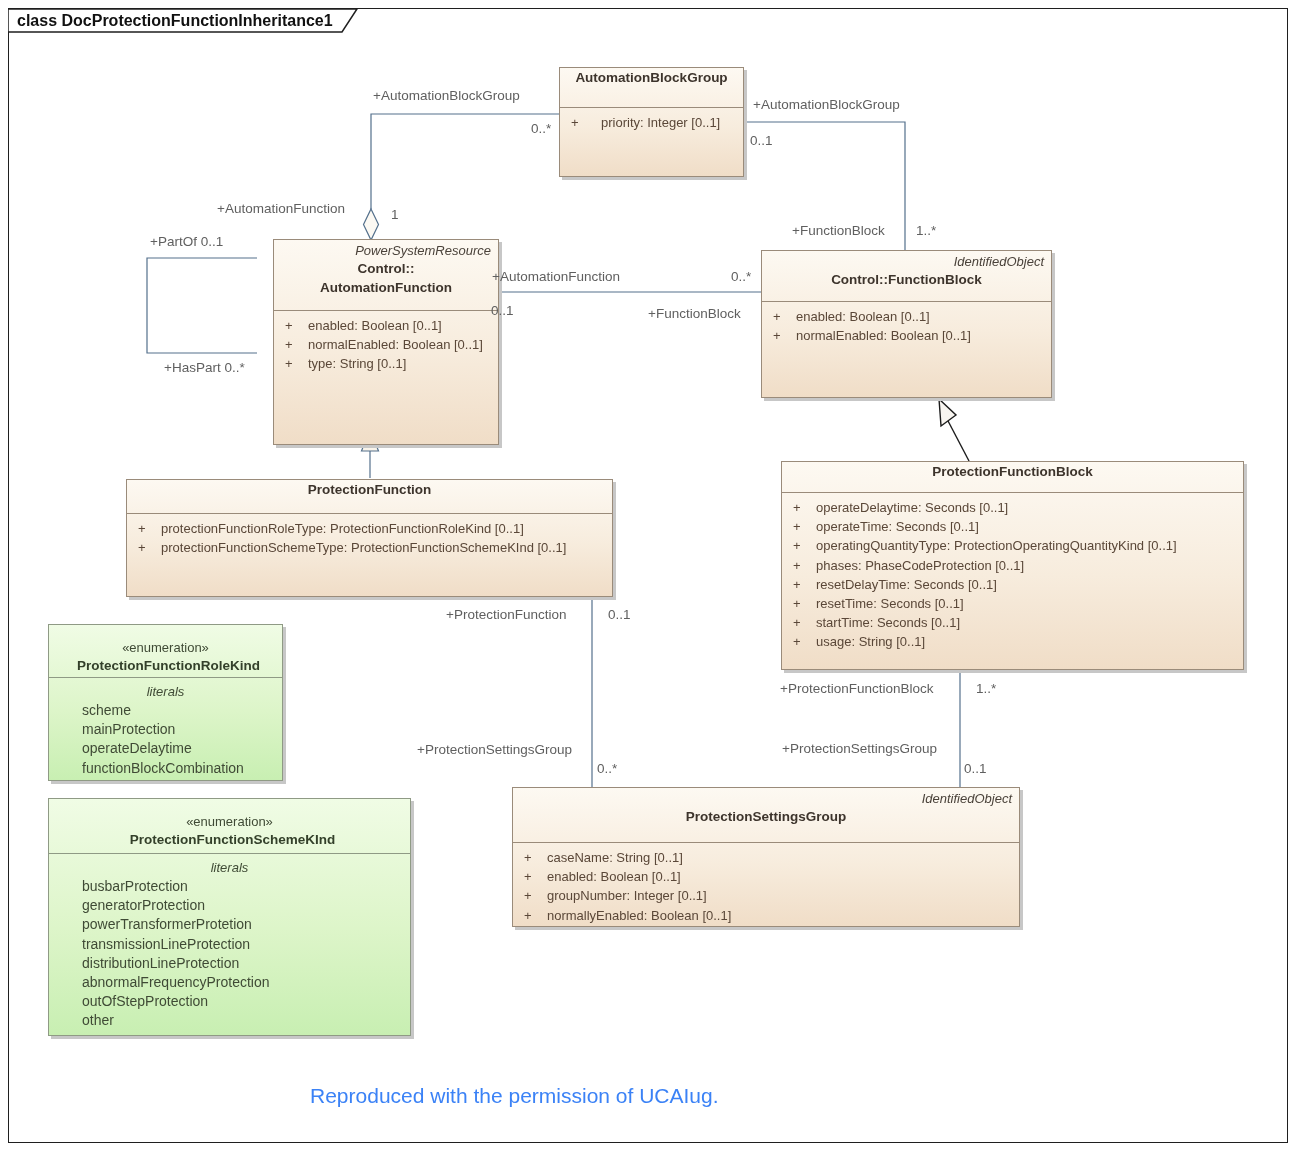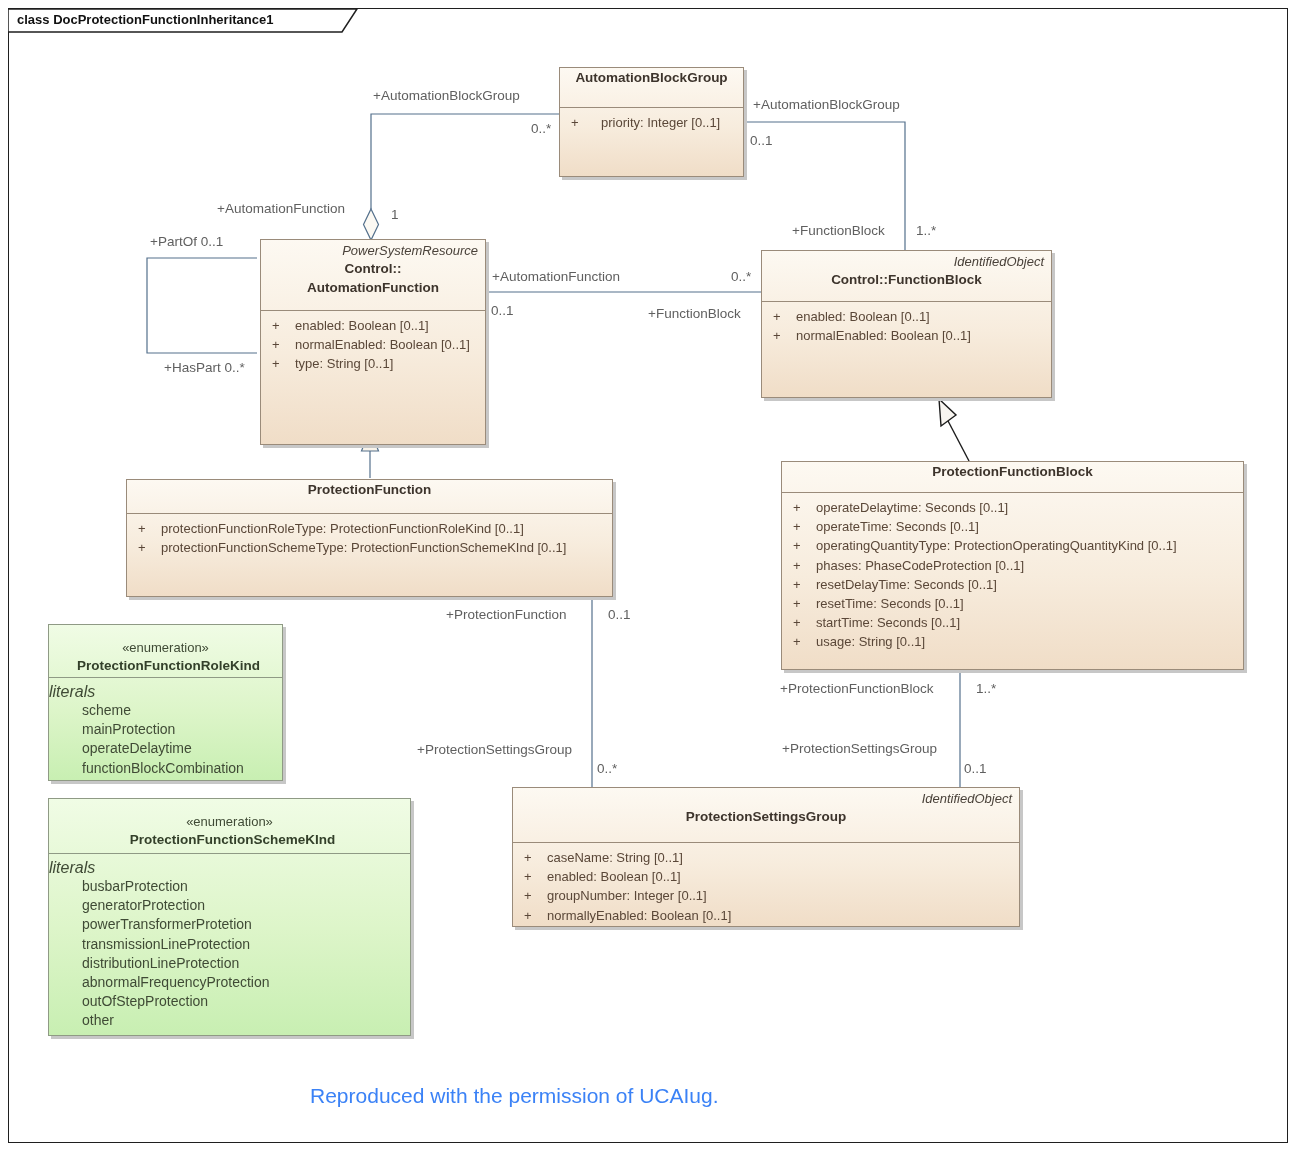--- a/index.html
+++ b/index.html
@@ -2,21 +2,21 @@
 <html><head>
 <meta charset="utf-8">
 <style>
   html,body{margin:0;padding:0;}
   body{
     width:1296px;height:1159px;position:relative;background:#ffffff;
     font-family:"Liberation Sans","DejaVu Sans",sans-serif;overflow:hidden;
   }
   .frame{position:absolute;left:8px;top:8px;width:1278px;height:1133px;border:1.5px solid #1f1f1f;}
   .tab-wrap{position:absolute;left:8px;top:8px;width:360px;height:25px;z-index:4;}
-  .tab-label{position:absolute;left:17px;top:12px;font-size:13px;font-weight:bold;color:#111;white-space:nowrap;z-index:5;}
+  .tab-label{position:absolute;left:17px;top:12px;font-size:16px;font-weight:bold;color:#111;white-space:nowrap;z-index:5;}
   svg.connectors{position:absolute;left:0;top:0;z-index:1;}
   .uml-class{
     position:absolute;z-index:2;border:1px solid #9a8b7a;box-sizing:border-box;
     background:linear-gradient(180deg,#fdf9f2 0%,#f7ecdd 55%,#f0ddc7 100%);
     box-shadow:3px 3px 0 #c7c7c7;
   }
   .uml-enum{
     position:absolute;z-index:2;border:1px solid #8f9a85;box-sizing:border-box;
     background:linear-gradient(180deg,#f0fce5 0%,#ddf5c9 55%,#c8efb2 100%);
     box-shadow:3px 3px 0 #c7c7c7;
@@ -24,21 +24,21 @@
   .hdr{border-bottom:1px solid #9a8b7a;box-sizing:border-box;overflow:hidden;}
   .uml-enum .hdr{border-bottom:1px solid #8f9a85;}
   .hdr.center{display:flex;flex-direction:column;justify-content:flex-start;}
   .stereo{font-style:italic;font-size:13px;color:#4a423a;text-align:right;padding:3px 7px 0 0;line-height:16px;}
   .cls-name{text-align:center;font-weight:bold;font-size:13.5px;color:#3d342c;line-height:19px;}
   .attrs{padding-top:5px;}
   .attr-row{display:flex;font-size:13px;color:#5a4738;line-height:19.2px;padding-left:11px;white-space:nowrap;}
   .vis{width:23px;flex:0 0 23px;}
   .enum-stereo{text-align:center;font-size:13px;color:#3f4a35;padding-top:6px;line-height:17px;margin-top:8px;}
   .enum-name{text-align:center;font-weight:bold;font-size:13.5px;color:#33402a;line-height:19px;margin-left:6px;}
-  .lit-head{text-align:left;font-style:italic;font-size:16px;color:#3f4a35;line-height:19px;padding-top:4px;}
+  .lit-head{text-align:center;font-style:italic;font-size:13px;color:#3f4a35;line-height:19px;padding-top:4px;}
   .lit{font-size:14px;color:#3f4a35;line-height:19.2px;padding-left:33px;white-space:nowrap;}
   .elabel{position:absolute;z-index:3;font-size:13.5px;color:#5f5f5f;white-space:nowrap;}
   .caption{position:absolute;left:310px;top:1084px;font-size:21px;color:#3b82f6;z-index:3;}
 </style>
 </head>
 <body>
 
 <div class="frame"></div>
 
 <div class="tab-wrap">
@@ -91,21 +91,21 @@
     <div class="cls-name">AutomationBlockGroup</div>
   </div>
   <div class="attrs">
     <div class="attr-row">
         <span class="vis" style="flex-basis:30px;width:30px">+</span>
         <span>priority: Integer [0..1]</span>
       </div>
   </div>
 </div>
 
-<div class="uml-class" style="left:260px;top:239px;width:226px;height:206px">
+<div class="uml-class" style="left:273px;top:239px;width:226px;height:206px">
   <div class="hdr" style="height:71px">
     <div class="stereo">PowerSystemResource</div>
     <div class="cls-name">Control::</div>
     <div class="cls-name">AutomationFunction</div>
   </div>
   <div class="attrs">
     <div class="attr-row">
         <span class="vis">+</span>
         <span>enabled: Boolean [0..1]</span>
       </div>

